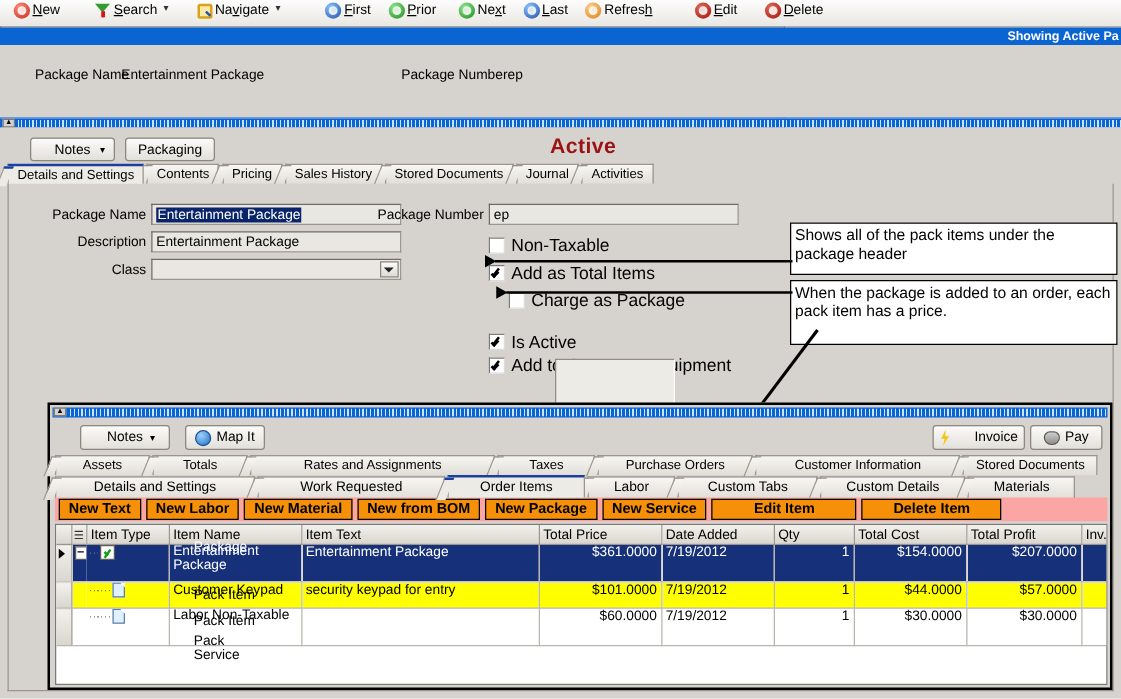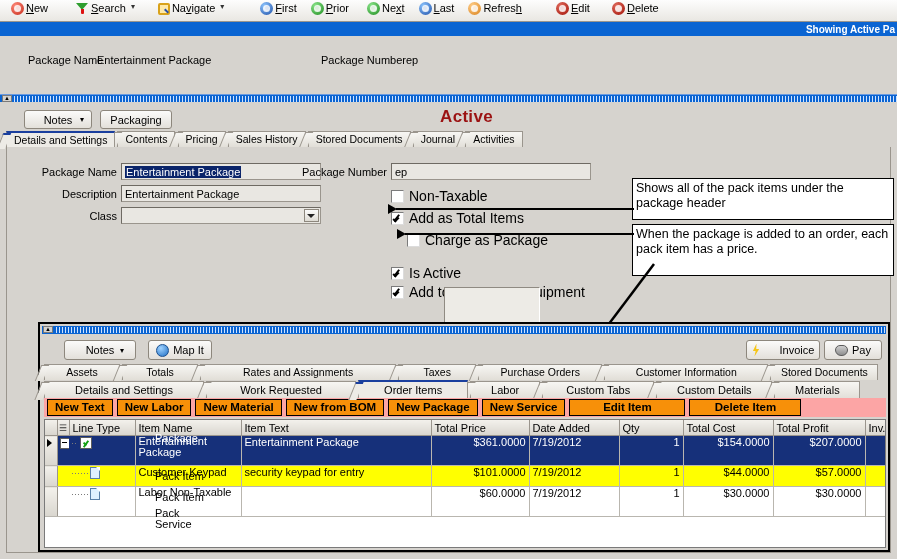--- a/index.html
+++ b/index.html
@@ -427,21 +427,21 @@
           <col style="width:90px">
           <col style="width:64px">
         <col style="width:90px">
           <col style="width:92px">
           <col style="width:30px">
       </colgroup>
       <tbody>
           <tr>
         <th class="hdr-icon"></th>
         <th class="hdr-icon">☰</th>
-        <th>Line Type</th>
+        <th>Item Type</th>
         <th>Item Name</th>
         <th>Item Text</th>
         <th>Total Price</th>
         <th>Date Added</th>
         <th>Qty</th>
         <th>Total Cost</th>
         <th>Total Profit</th>
         <th>Inv.</th>
       </tr>
 

